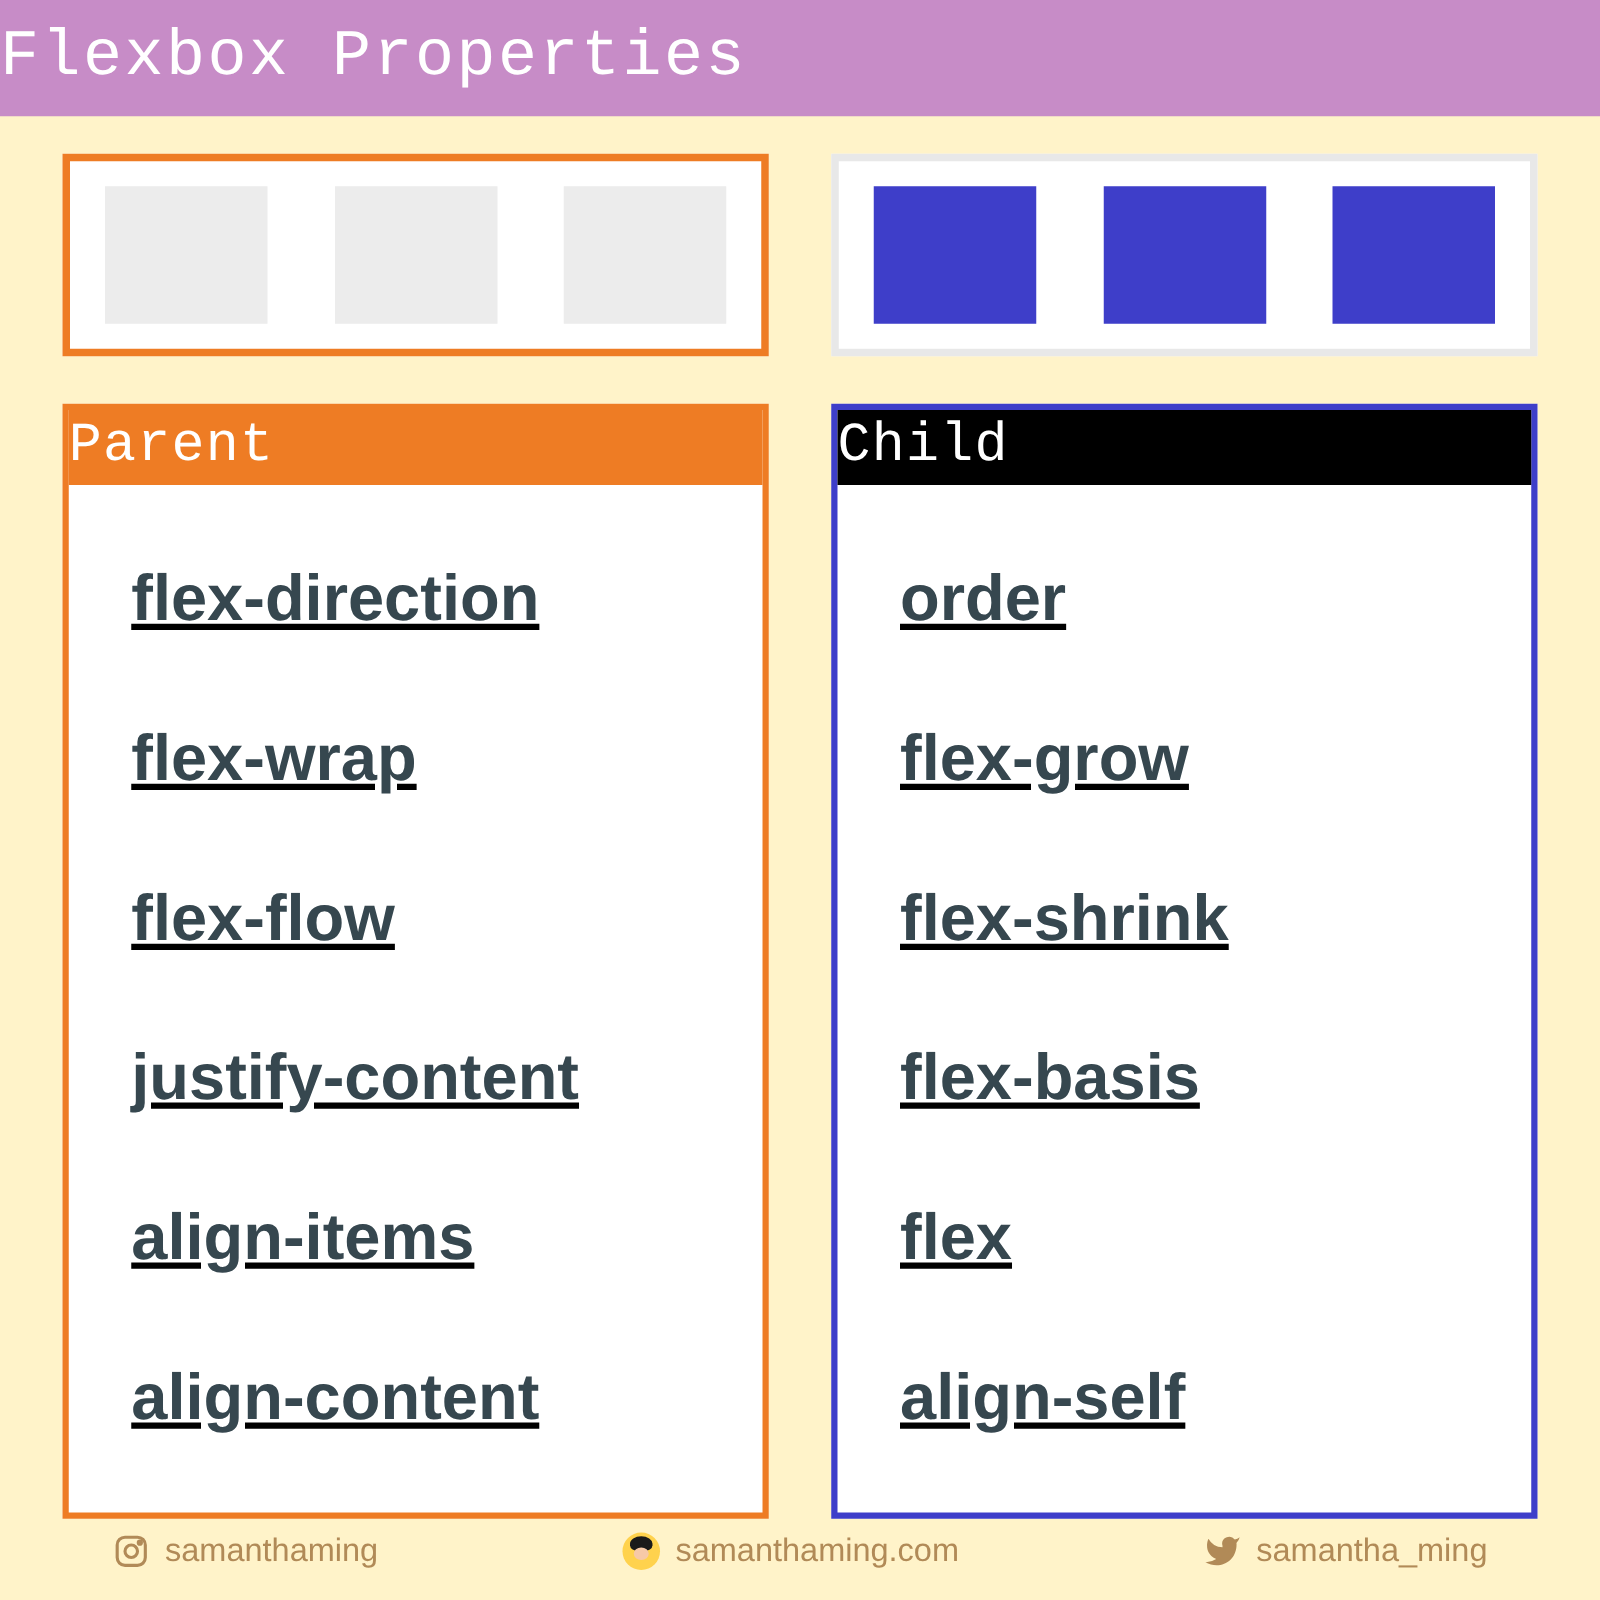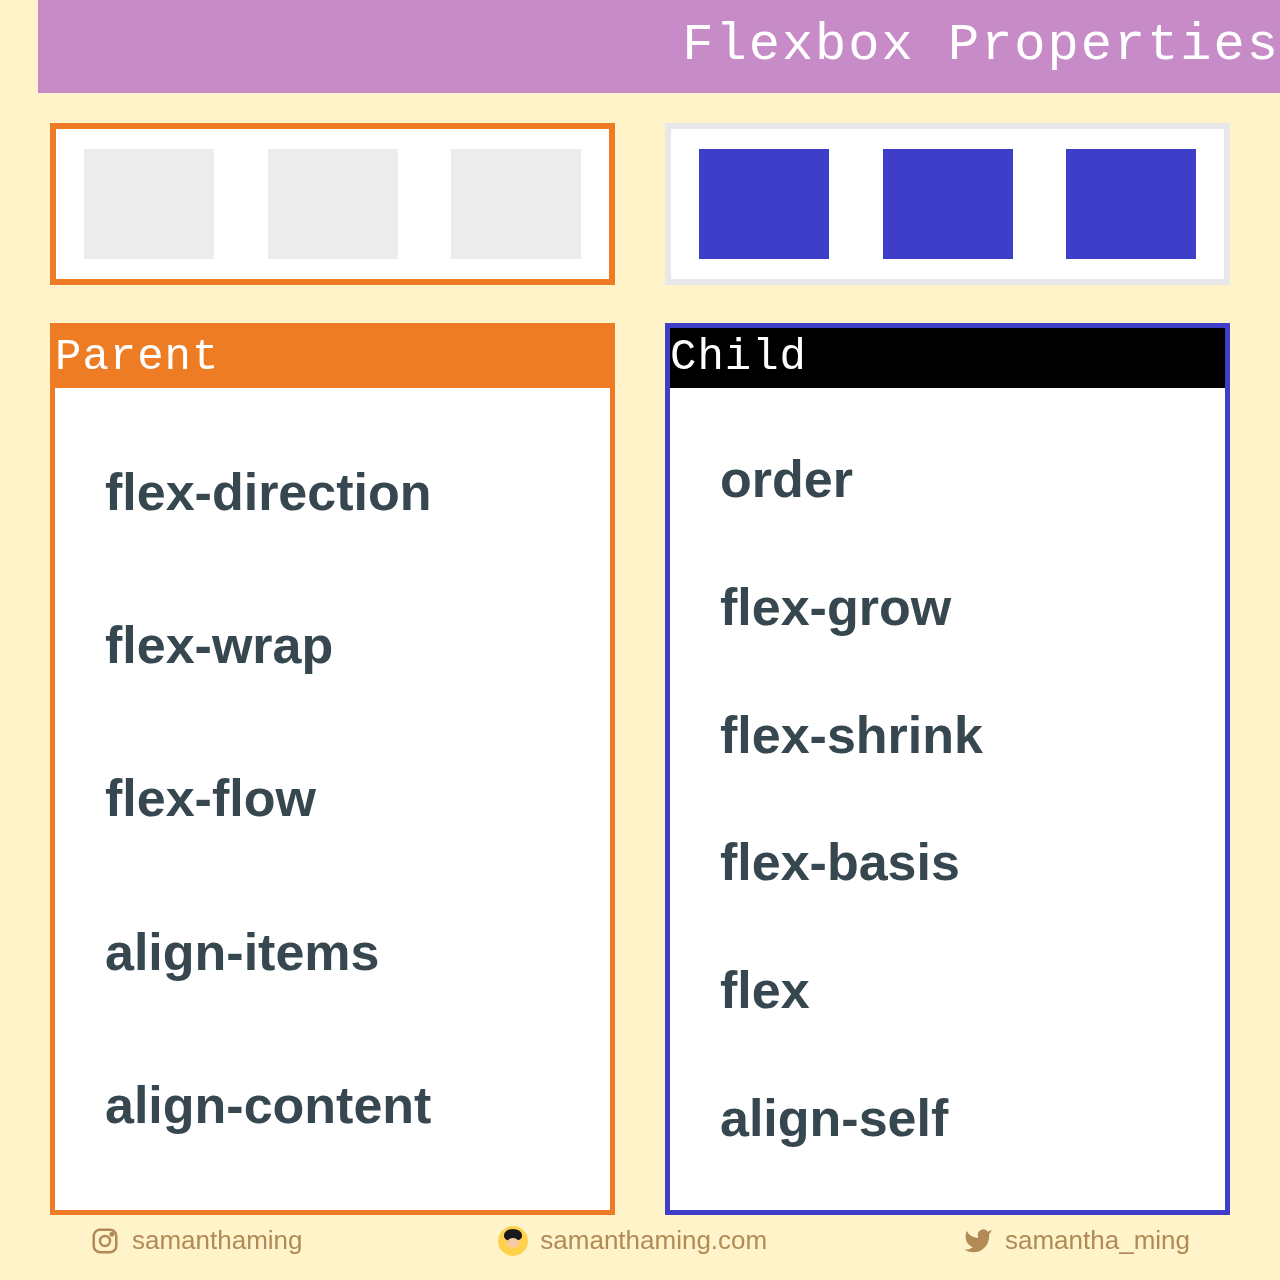--- a/index.html
+++ b/index.html
@@ -6,26 +6,25 @@
   html, body { width: 1280px; height: 1280px; }
   body {
     background: #fff3c9;
     font-family: -apple-system, BlinkMacSystemFont, "Segoe UI", sans-serif;
     display: flex;
     flex-direction: column;
   }
   .header {
     background: #c78cc7;
     color: #ffffff;
-    text-align: right;
+    text-align: left;
     font-family: "Courier New", monospace;
     font-size: 52px;
     padding: 16px 0 18px 0;
     letter-spacing: 2px;
-    margin-left: 38px;
   }
   .main {
     flex: 1;
     display: flex;
     gap: 50px;
     padding: 30px 50px 10px 50px;
   }
   .col {
     flex: 1;
     display: flex;
@@ -67,20 +66,21 @@
     letter-spacing: 1px;
   }
   .head-parent { background: #ee7c24; }
   .head-child  { background: #000000; }
   .panel-body {
     flex: 1;
     display: flex;
     flex-direction: column;
     justify-content: space-around;
     padding: 28px 40px 28px 50px;
+    text-decoration: underline;
   }
   .prop {
     color: #36474f;
     font-size: 52px;
     font-weight: 600;
     line-height: 1.1;
   }
   .footer {
     display: flex;
     justify-content: space-between;
@@ -130,20 +130,21 @@
       <div class="sq sq-gray"></div>
       <div class="sq sq-gray"></div>
       <div class="sq sq-gray"></div>
     </div>
     <div class="panel panel-parent">
       <div class="panel-head head-parent">Parent</div>
       <div class="panel-body">
         <div class="prop">flex-direction</div>
         <div class="prop">flex-wrap</div>
         <div class="prop">flex-flow</div>
+        <div class="prop">justify-content</div>
         <div class="prop">align-items</div>
         <div class="prop">align-content</div>
       </div>
     </div>
   </div>
 
   <div class="col">
     <div class="demo-box demo-child">
       <div class="sq sq-blue"></div>
       <div class="sq sq-blue"></div>

